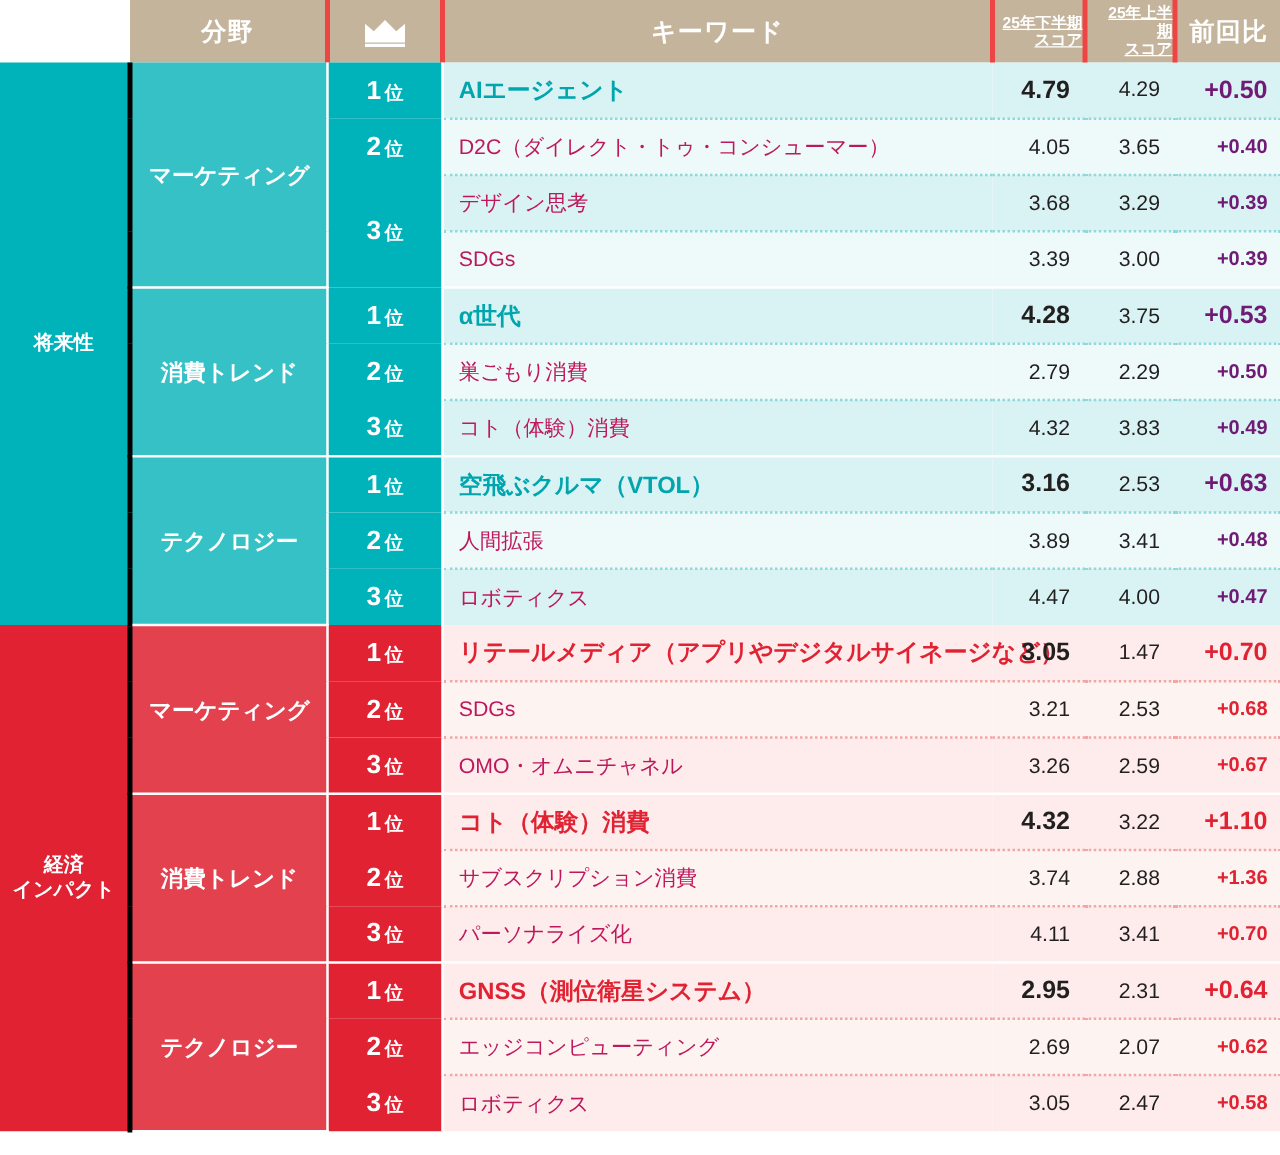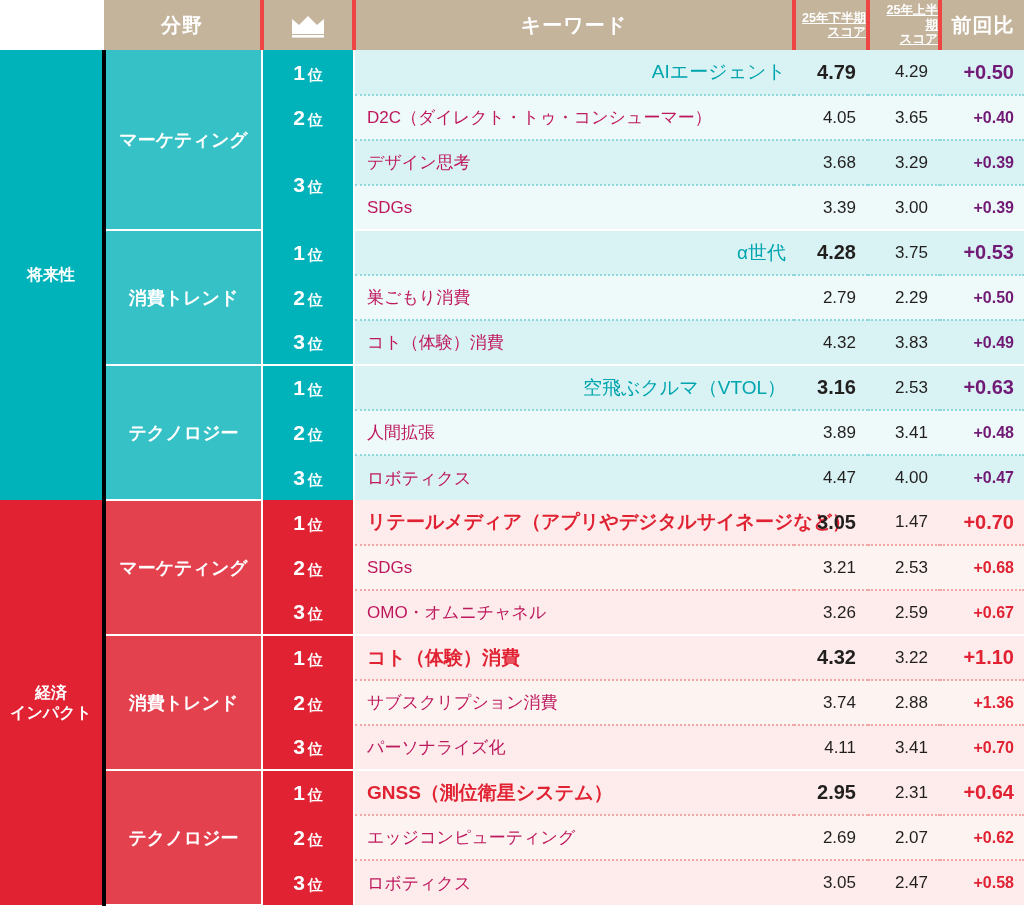--- a/index.html
+++ b/index.html
@@ -61,21 +61,21 @@
     text-align: center;
     vertical-align: middle;
     color: #ffffff;
     font-size: 16px;
     font-weight: bold;
     line-height: 1.25;
     padding: 0;
     border-right: 4px solid #000000;
   }
   td.group.teal { background: #00b3bb; }
-  td.group.red  { background: #e02233; }
+  td.group.red  { background: #e02233; font-family: Liberation Mono, monospace; }
 
   
   td.field {
     text-align: center;
     vertical-align: middle;
     color: #ffffff;
     font-size: 18px;
     font-weight: bold;
     padding: 0;
     border-right: 2px solid #ffffff;
@@ -102,23 +102,22 @@
   
   td.keyword {
     font-size: 17px;
     color: #be185d;
     padding: 0 8px 0 12px;
     vertical-align: middle;
     white-space: nowrap;
   }
   td.keyword.hl-teal {
     color: #00a5ae;
-    font-weight: normal;
+    font-weight: bold;
     font-size: 19px;
-    text-align: right;
   }
   td.keyword.hl-red {
     color: #e02233;
     font-weight: bold;
     font-size: 19px;
   }
   td.score {
     text-align: right;
     padding: 0 12px 0 4px;
     font-size: 17px;

